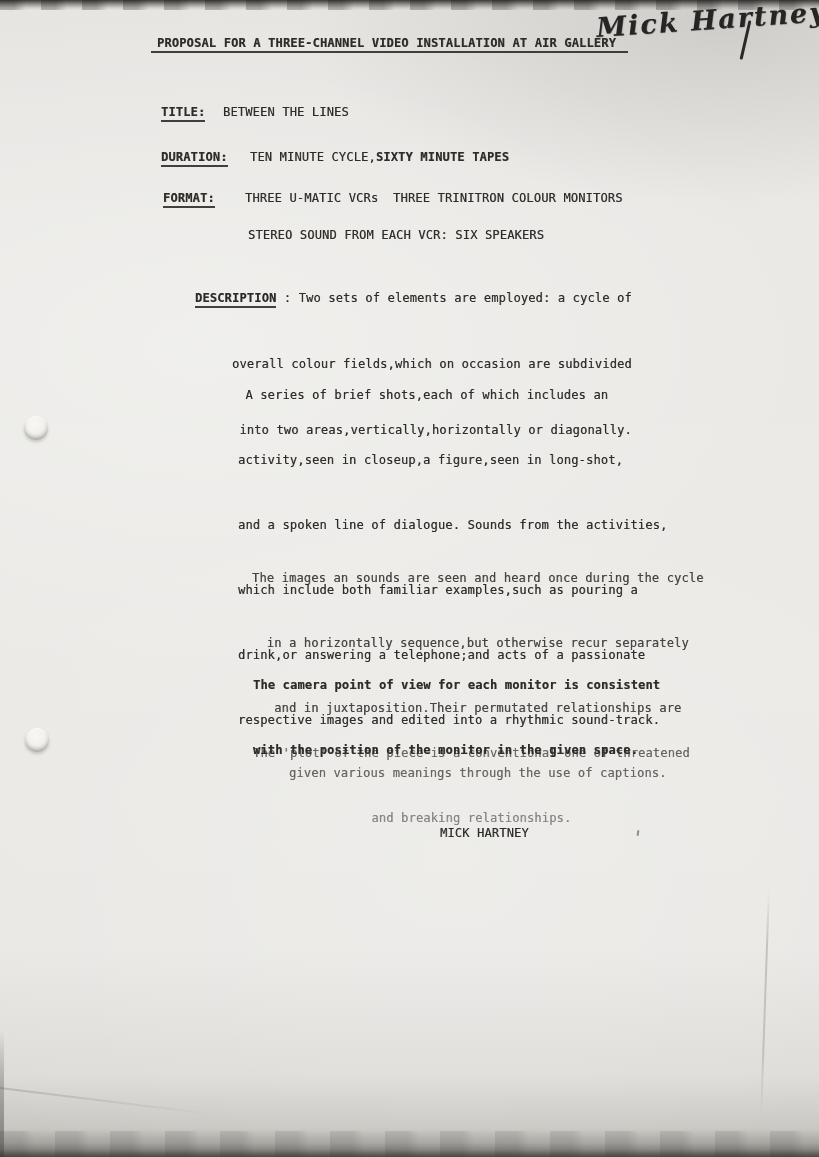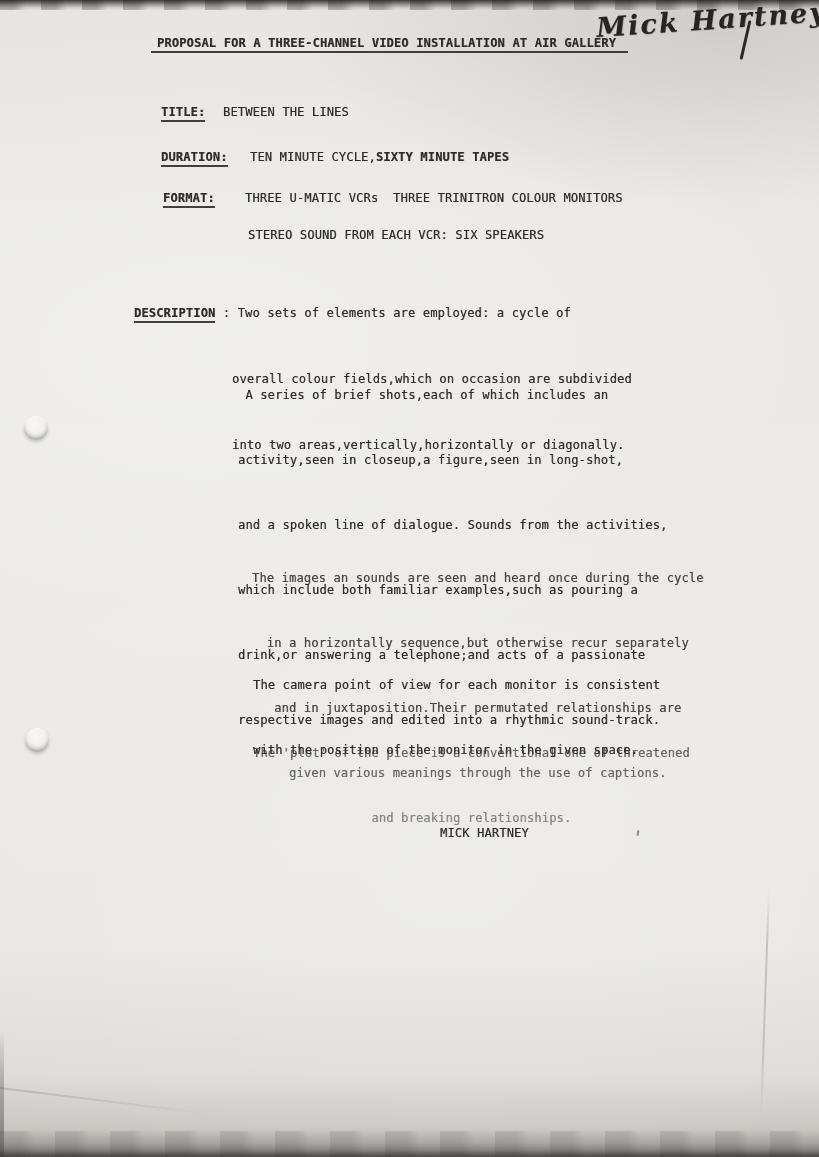--- a/index.html
+++ b/index.html
@@ -111,21 +111,21 @@
   <div class="t b" style="left:161px; top:102px;"><span class="u">TITLE:</span></div>
   <div class="t" style="left:223px; top:102px;">BETWEEN THE LINES</div>
 
   <div class="t b" style="left:161px; top:147px;"><span class="u">DURATION:</span></div>
   <div class="t" style="left:250px; top:147px;"><span>TEN MINUTE CYCLE,</span><span class="b">SIXTY MINUTE TAPES</span></div>
 
   <div class="t b" style="left:163px; top:188px;"><span class="u">FORMAT:</span></div>
   <div class="t" style="left:245px; top:188px;">THREE U-MATIC VCRs  THREE TRINITRON COLOUR MONITORS</div>
   <div class="t" style="left:248px; top:225px;">STEREO SOUND FROM EACH VCR: SIX SPEAKERS</div>
 
-  <div class="t para p1" style="left:134px; top:260px;">
+  <div class="t para p1" style="left:134px; top:245px;text-align:right;">
     <div class="line"><span class="u b">DESCRIPTION</span><span> : Two sets of elements are employed: a cycle of</span></div>
     <div class="line cont">overall colour fields,which on occasion are subdivided</div>
     <div class="line cont">into two areas,vertically,horizontally or diagonally.</div>
   </div>
 
   <div class="t para" style="left:238px; top:343px;">
     <div class="line"> A series of brief shots,each of which includes an</div>
     <div class="line">activity,seen in closeup,a figure,seen in long-shot,</div>
     <div class="line">and a spoken line of dialogue. Sounds from the activities,</div>
     <div class="line">which include both familiar examples,such as pouring a</div>
@@ -133,21 +133,21 @@
     <div class="line">respective images and edited into a rhythmic sound-track.</div>
   </div>
 
   <div class="t para fade1" style="left:252px; top:526px;">
     <div class="line">The images an sounds are seen and heard once during the cycle</div>
     <div class="line">in a horizontally sequence,but otherwise recur separately</div>
     <div class="line">and in juxtaposition.Their permutated relationships are</div>
     <div class="line fade2">given various meanings through the use of captions.</div>
   </div>
 
-  <div class="t para" style="left:253px; top:633px;">
+  <div class="t para" style="left:253px; top:633px;font-weight:bold;">
     <div class="line">The camera point of view for each monitor is consistent</div>
     <div class="line">with the position of the monitor in the given space.</div>
   </div>
 
   <div class="t para fade1" style="left:253px; top:701px;">
     <div class="line fade2">The 'plot' of the piece is a conventional one of threatened</div>
     <div class="line fade3">and breaking relationships.</div>
   </div>
 
   <div class="t" style="left:440px; top:823px;">MICK HARTNEY</div>

